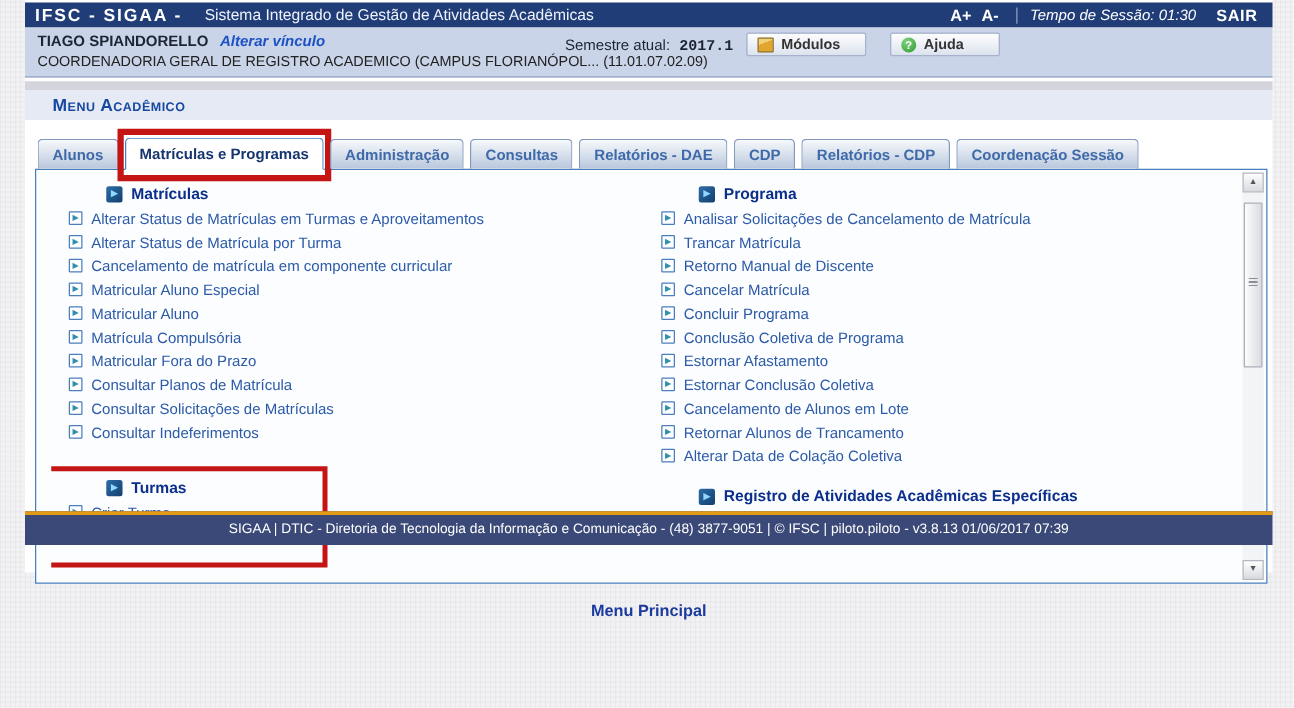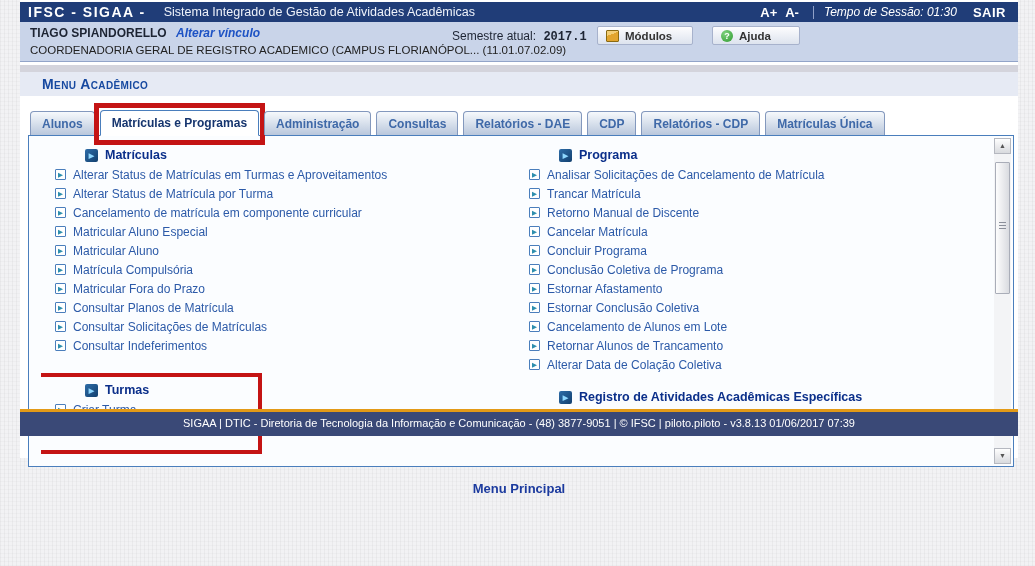--- a/index.html
+++ b/index.html
@@ -159,21 +159,21 @@
 
       <div class="tab">
         <span>CDP</span>
       </div>
 
       <div class="tab">
         <span>Relatórios - CDP</span>
       </div>
 
       <div class="tab">
-        <span>Matrículas Única</span>
+        <span>Coordenação Sessão</span>
       </div>
 
   </div>
 
   <div class="panel">
     <div class="panel-inner">
       <div class="menu-col">
   <div class="section">
     <div class="section-header">
       <span class="sec-icon">▶</span>

